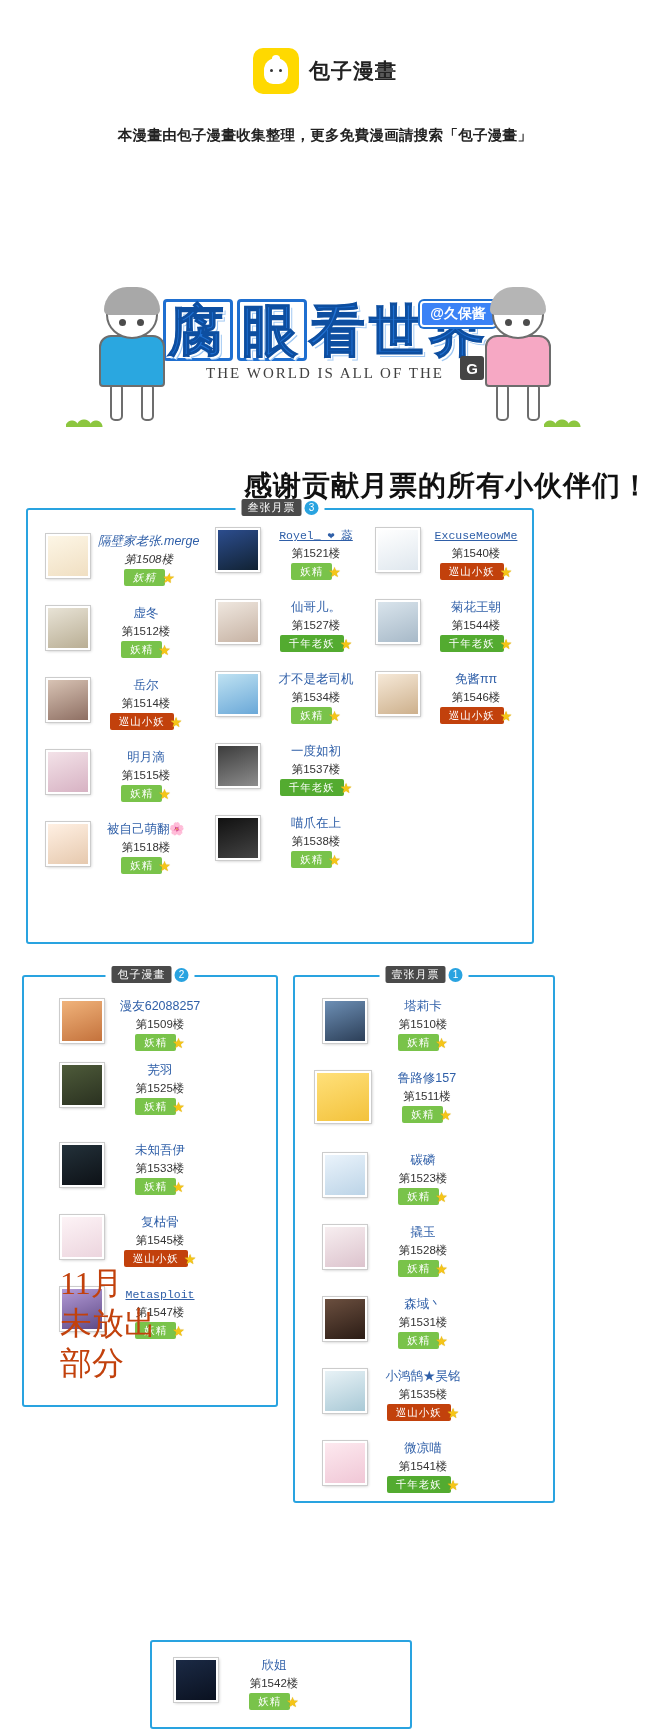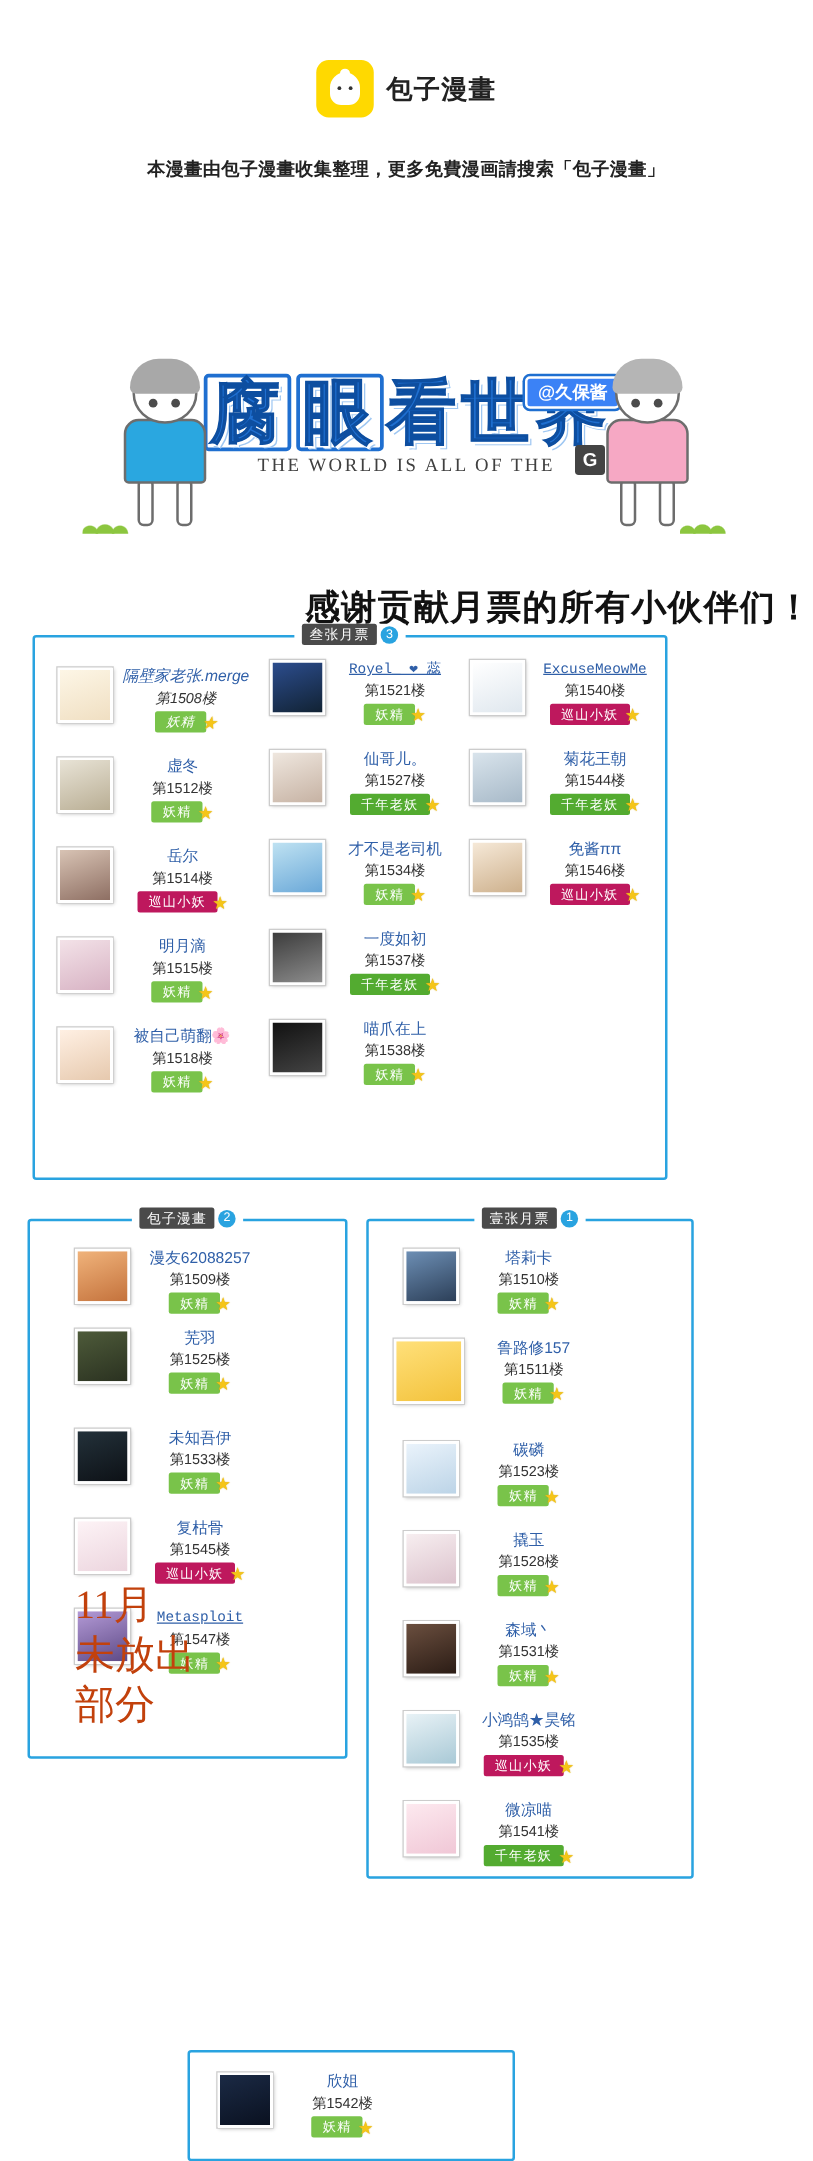--- a/index.html
+++ b/index.html
@@ -293,21 +293,21 @@
     margin-top: 3px;
   }
   .badge {
     font-size: 10.5px;
     color: #ffffff;
     padding: 1.5px 9px;
     border-radius: 2px;
     letter-spacing: 1px;
     background: #79c34a;
   }
-  .badge.lv2 { background: #be185d; }
+  .badge.lv2 { background: #c2410c; }
   .badge.lv3 { background: #53ab30; }
   .star {
     margin-left: -4px;
     color: #f5c518;
     font-size: 14px;
     line-height: 10px;
     text-shadow: 0 0 1px #c79a00;
   }
 
   

